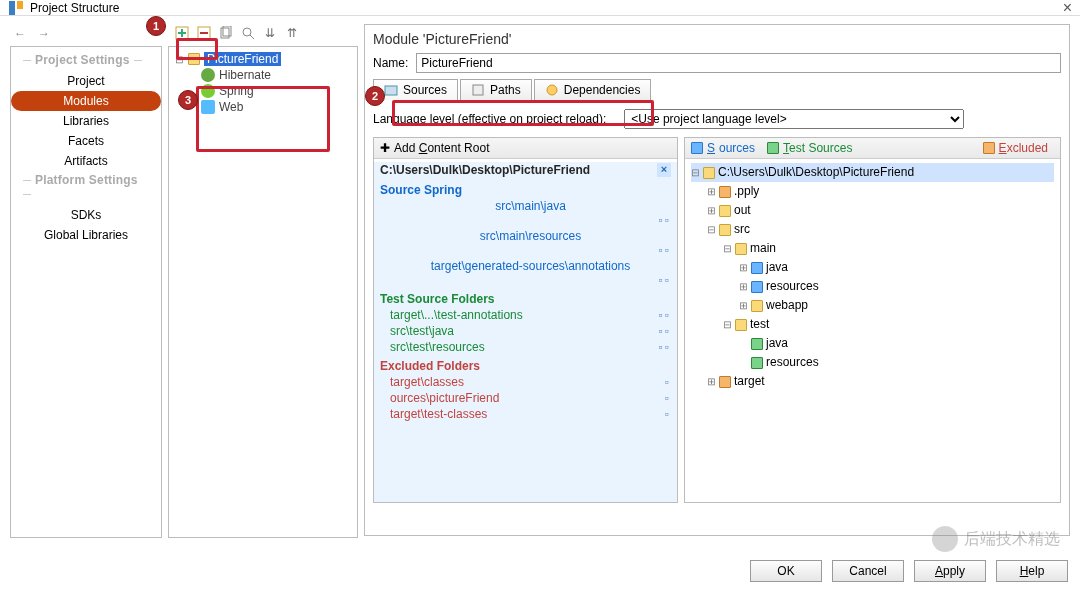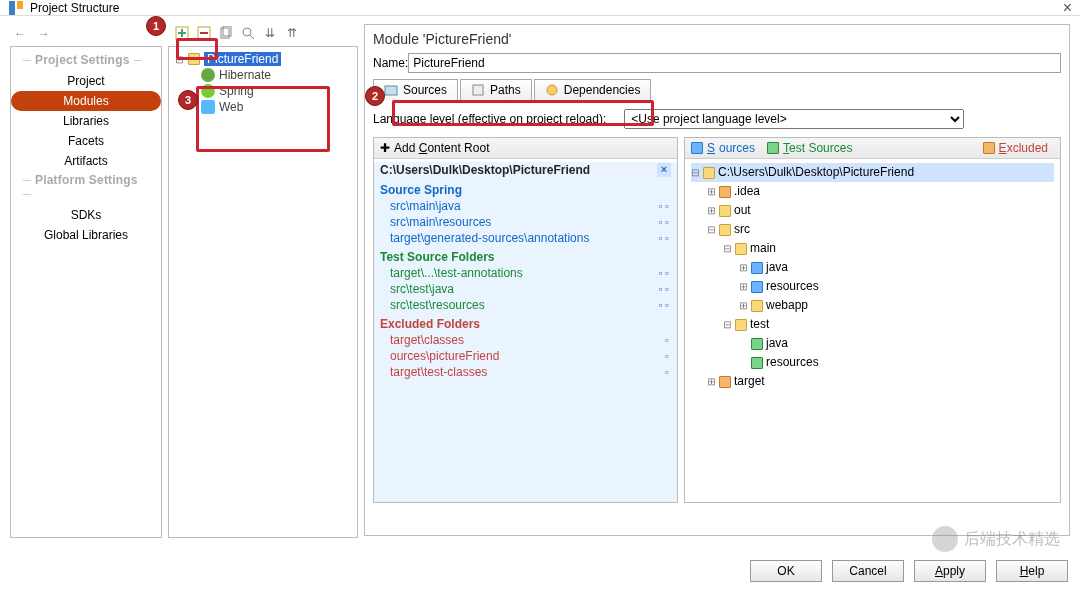--- a/index.html
+++ b/index.html
@@ -25,39 +25,39 @@
 .mid-tools .mi { width:16px; height:16px; display:inline-flex; align-items:center; justify-content:center; color:#6a6a6a;}
 .mid-tree { border: 1px solid #bcbcbc; height: 492px; padding: 4px 6px; }
 .tree-row { display:flex; align-items:center; gap:4px; padding:1px 0; font-size:13px; color:#444;}
 .tree-row.root .lbl { background:#2e6fd6; color:#fff; padding:0 3px; }
 .tree-row.sub { padding-left: 26px; }
 .tree-row .ic { width:14px; height:14px; display:inline-block; border-radius:50%; }
 
 .right-col { flex: 1; padding: 8px 10px 8px 6px; }
 .module-box { border:1px solid #bcbcbc; height: 512px; padding: 6px 8px; position:relative; }
 .module-title { font-size:14px; color:#333; padding-bottom:6px; }
-.name-row { display:flex; align-items:center; gap:0; margin-bottom:6px;}
+.name-row { display:flex; align-items:center; gap:8px; margin-bottom:6px;}
 .name-row input { flex:1; padding:2px 4px; border:1px solid #a0a0a0; background:#fff; }
 .tabs { display:flex; gap:2px; margin-bottom:8px;}
 .tab { border:1px solid #a8a8a8; border-bottom:1px solid #ccc; padding:3px 10px; display:flex; align-items:center; gap:5px; background:linear-gradient(#fefefe,#eee); cursor:pointer;}
 .tab.active { background:linear-gradient(#fff,#f6f6f6); border-bottom:1px solid #fff;}
 .lang-row { display:flex; align-items:center; gap:18px; margin-bottom:8px;}
 .lang-row select { width:340px; padding:1px 2px;}
 .content-split { display:flex; gap:6px; height:366px;}
 .content-left { width:305px; border:1px solid #bcbcbc; position:relative;}
 .content-right { flex:1; border:1px solid #bcbcbc; }
 .clh { background:linear-gradient(#f6f6f6,#e9e9e9); padding:3px 6px; border-bottom:1px solid #ccc; display:flex; align-items:center; gap:4px;}
 .root-path { padding:4px 6px 2px 6px; font-weight:bold; color:#262626;}
 .root-path .x { float:right; background:#cfe5ff; color:#2668b0; width:14px; height:14px; text-align:center; line-height:13px; font-size:11px; cursor:pointer;}
 .fold-h { font-weight:bold; padding:4px 6px 1px 6px;}
 .fold-h.src { color:#1168c9;}
 .fold-h.tst { color:#1a8a36;}
 .fold-h.exc { color:#c1443e;}
 .fold-row { padding:1px 6px 1px 16px; display:flex; align-items:center;}
-.fold-row.src { color:#1168c9;}
+.fold-row.src { color:#1168c9;flex-direction:column;}
 .fold-row.tst { color:#1a8a36;}
 .fold-row.exc { color:#c1443e;}
 .fold-row .acts { margin-left:auto; color:#5d8fca; letter-spacing:2px; }
 .content-left .bg { position:absolute; left:0; right:0; bottom:0; top:24px; background:#eaf4ff; z-index:-1;}
 .content-left > *:not(.bg){ position:relative; z-index:1;}
 
 .crh { background:linear-gradient(#f6f6f6,#e9e9e9); padding:3px 6px; border-bottom:1px solid #ccc; display:flex; gap:12px;}
 .crh .k { display:flex; align-items:center; gap:4px;}
 .crh .src { color:#1168c9;} .crh .tst{color:#1a8a36;} .crh .exc{color:#c1443e; margin-left:auto; margin-right:6px;}
 .dir-tree { padding:4px 6px; line-height:19px;}
@@ -254,21 +254,21 @@
           </div>
           <div class="dir-tree">
             <div class="dr sel">
                 <span class="tg">⊟</span>
                 <span class="fold"></span>
                 <span>C:\Users\Dulk\Desktop\PictureFriend</span>
               </div>
             <div class="dr pad1">
                 <span class="tg">⊞</span>
                 <span class="fold orange"></span>
-                <span>.idea</span>
+                <span>.pply</span>
               </div>
             <div class="dr pad1">
                 <span class="tg">⊞</span>
                 <span class="fold"></span>
                 <span>out</span>
               </div>
             <div class="dr pad1">
                 <span class="tg">⊟</span>
                 <span class="fold"></span>
                 <span>src</span>

